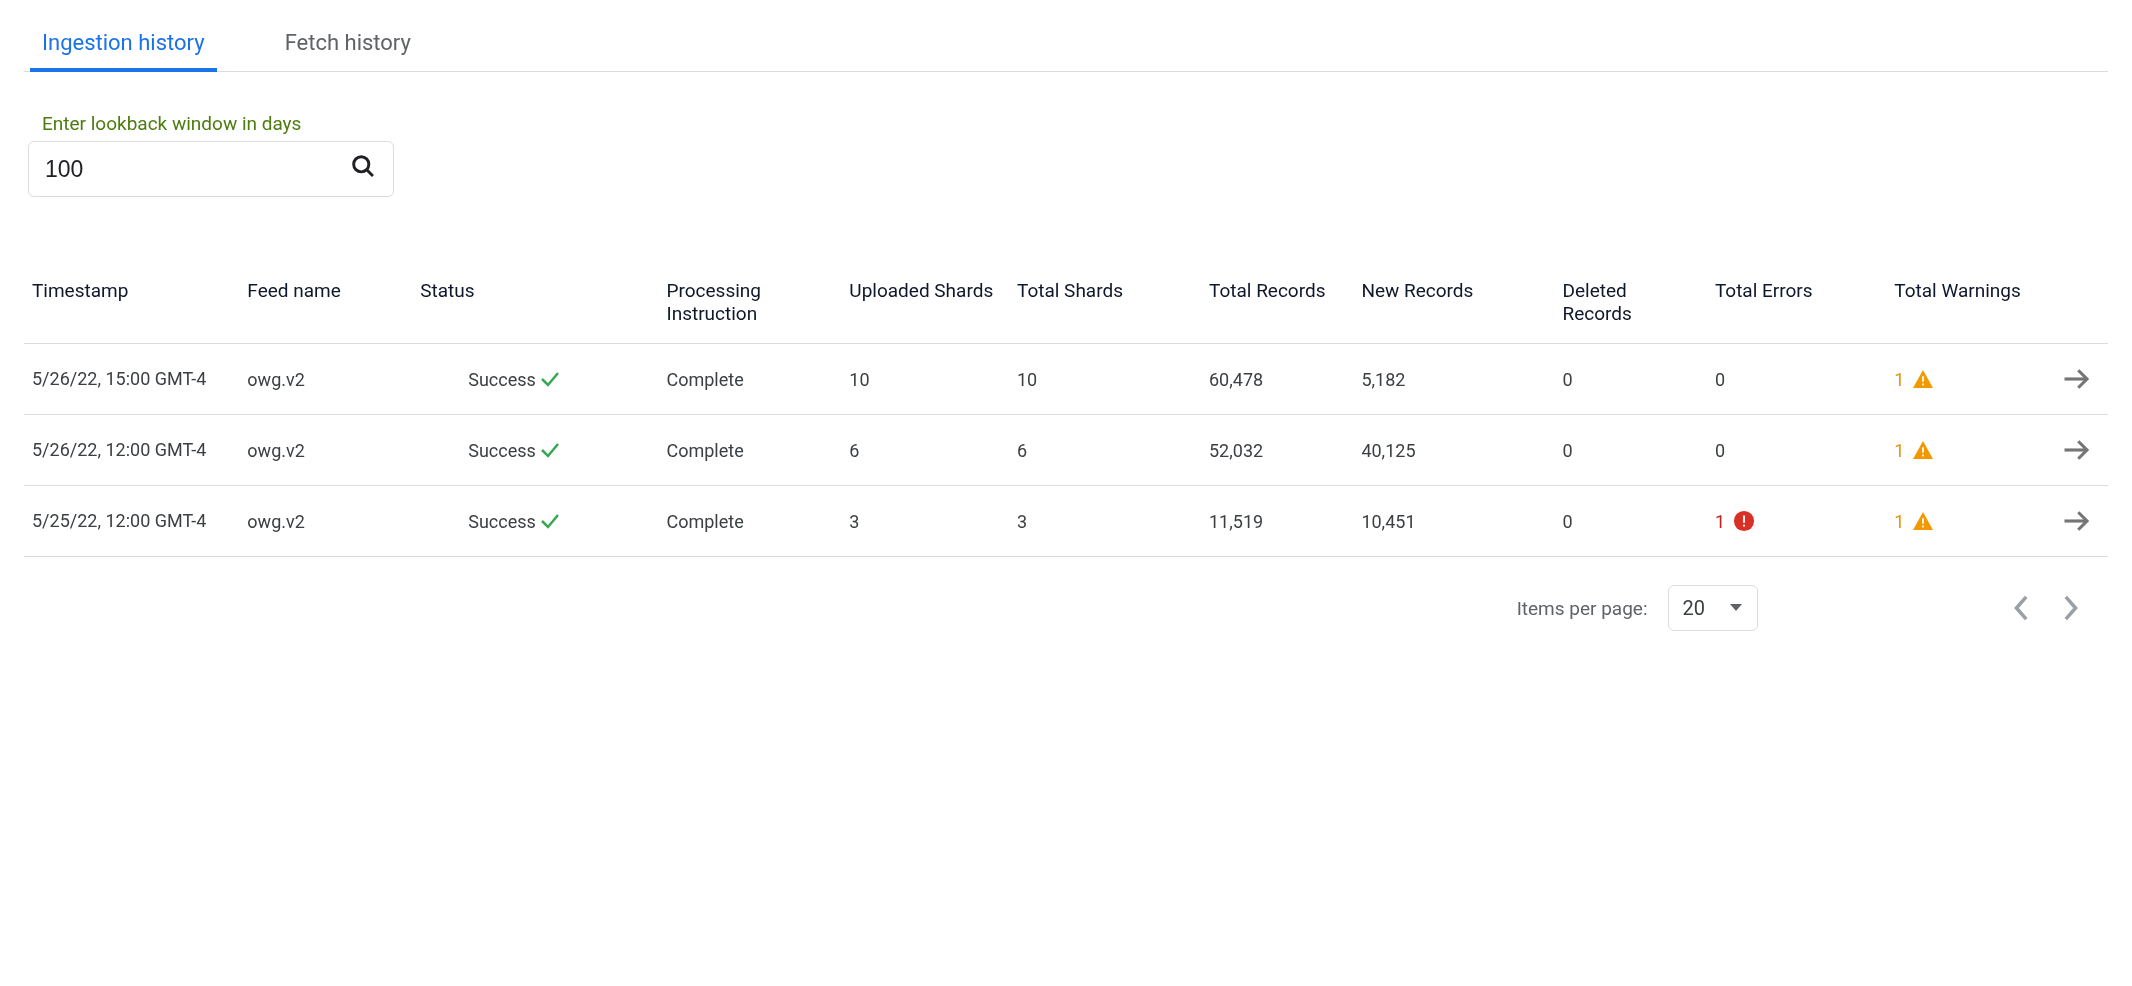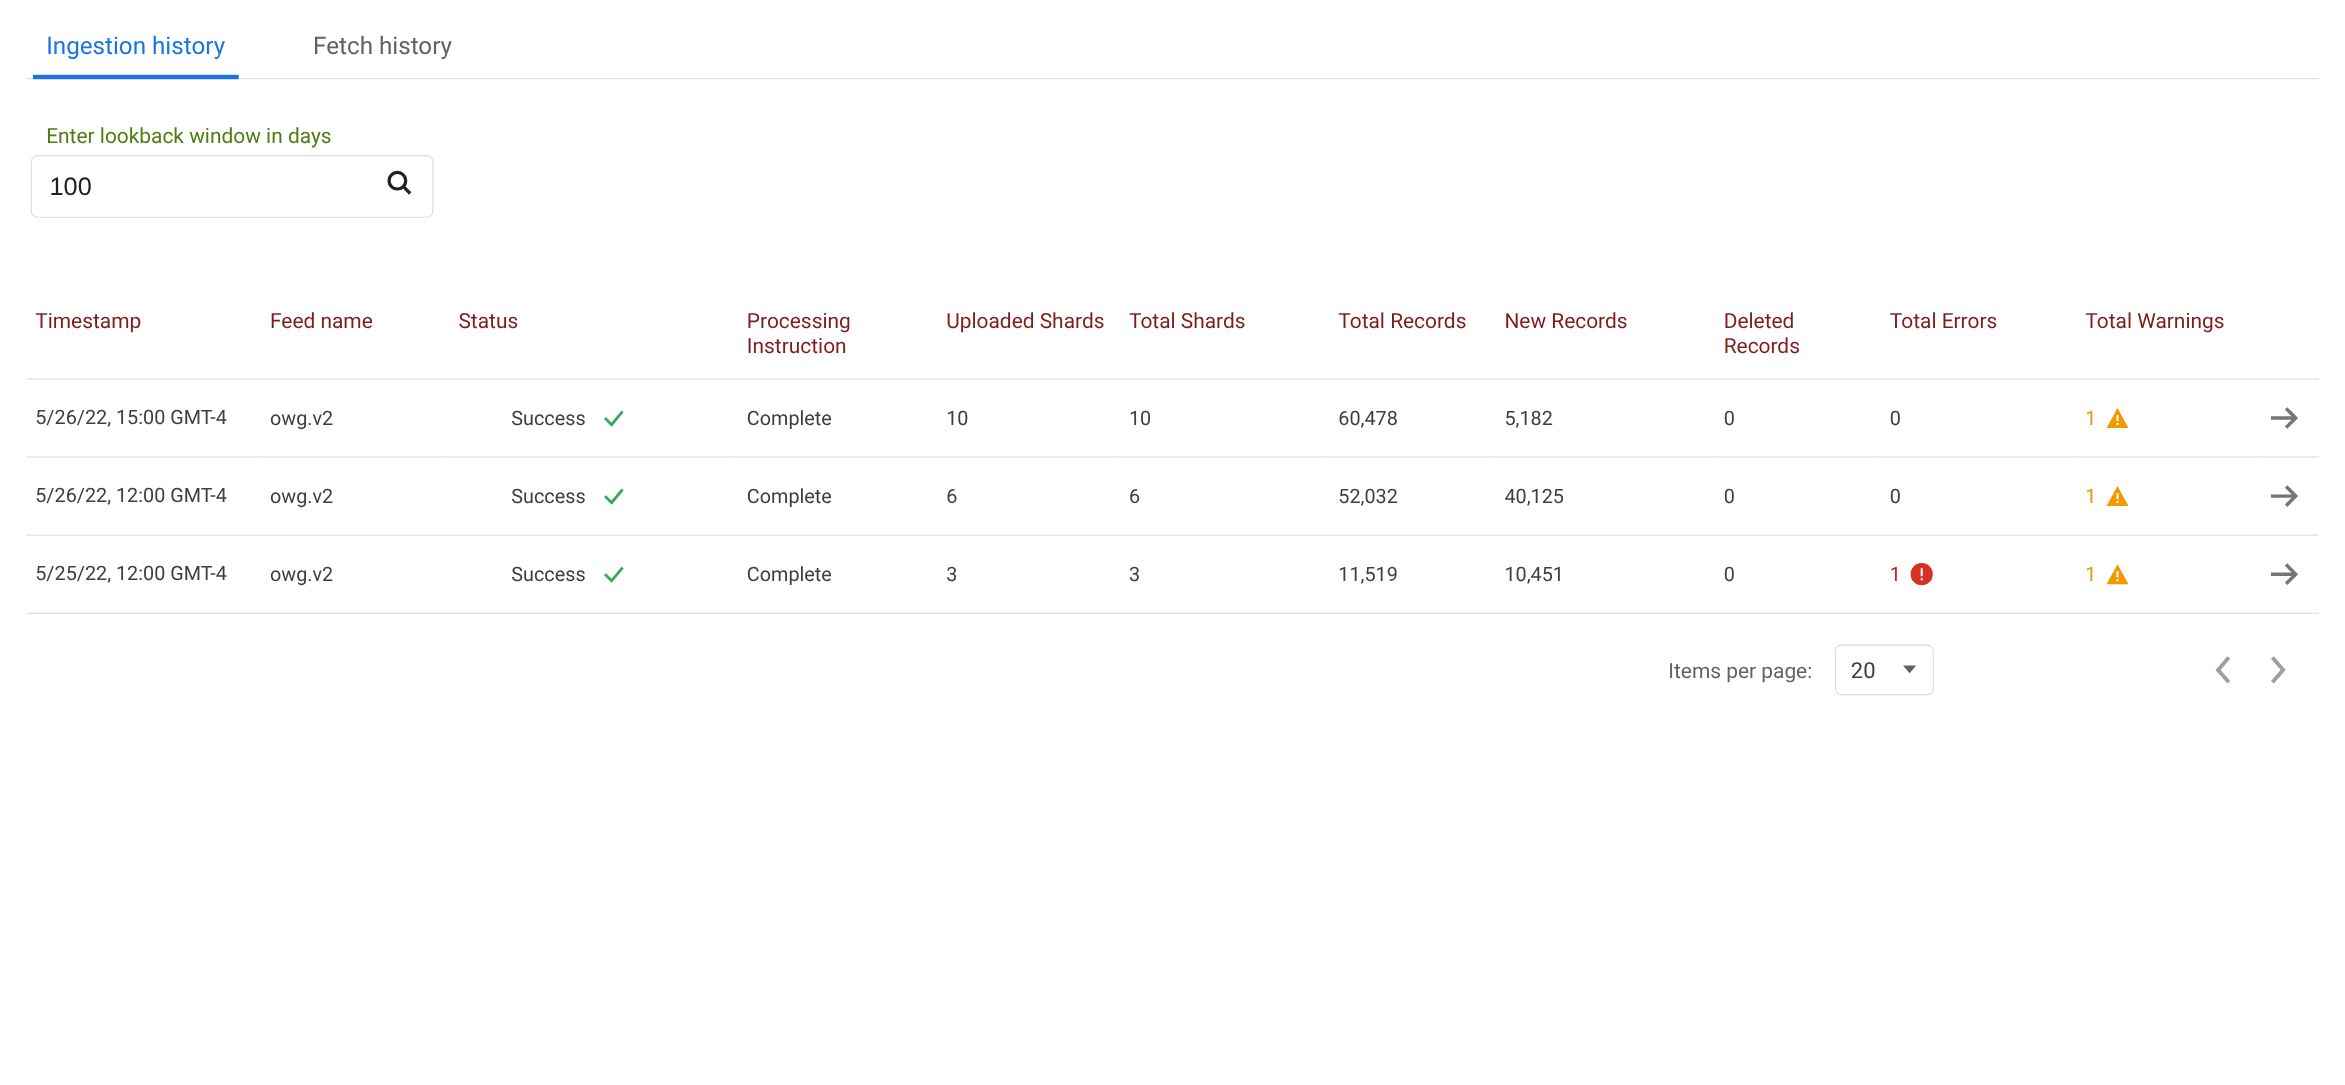--- a/index.html
+++ b/index.html
@@ -69,35 +69,35 @@
 
   .table {
     margin-top: 70px;
     width: 100%;
     border-collapse: collapse;
   }
   .thead-row th {
     text-align: left;
     font-weight: 400;
     font-size: 19px;
-    color: #7f1d1d;
+    color: #0f172a;
     padding: 12px 10px 18px 10px;
     vertical-align: top;
     border-bottom: 1px solid #dadce0;
   }
   .row td {
     padding: 22px 10px;
     font-size: 18px;
     color: #3c4043;
     border-bottom: 1px solid #dadce0;
     vertical-align: middle;
   }
   .row td:first-child, .thead-row th:first-child { padding-left: 8px; }
   .ts { max-width: 140px; line-height: 1.35; color:#3c4043; }
-  .status-cell { display: flex; align-items: center; gap: 14px; margin-left: 48px; }
+  .status-cell { display: flex; align-items: center; gap: 2px; margin-left: 48px; }
   .check-icon svg { width: 24px; height: 24px; display:block;}
   .green { color: #188038; }
   .warn-cell { display: inline-flex; align-items: center; gap: 8px; color:#e8930b;}
   .error-cell { display: inline-flex; align-items: center; gap: 8px; color:#c5221f;}
   .arrow-icon svg, .warn-icon svg, .err-icon svg, .chev svg, .dd svg { display:block; }
   .arrow-icon { color:#757575; cursor:pointer; }
 
   .col-arrow { width: 54px; text-align:right; padding-right:16px !important; }
 
   .pager {

